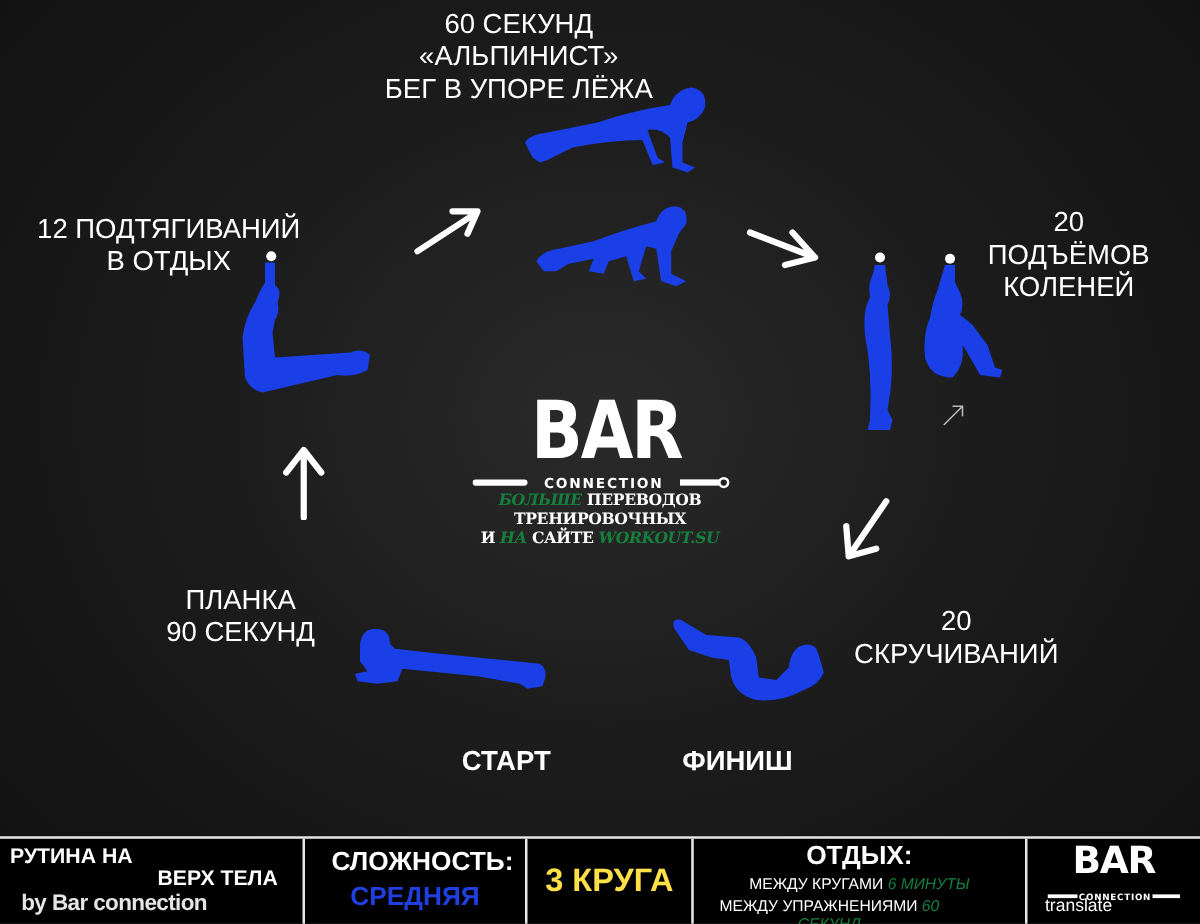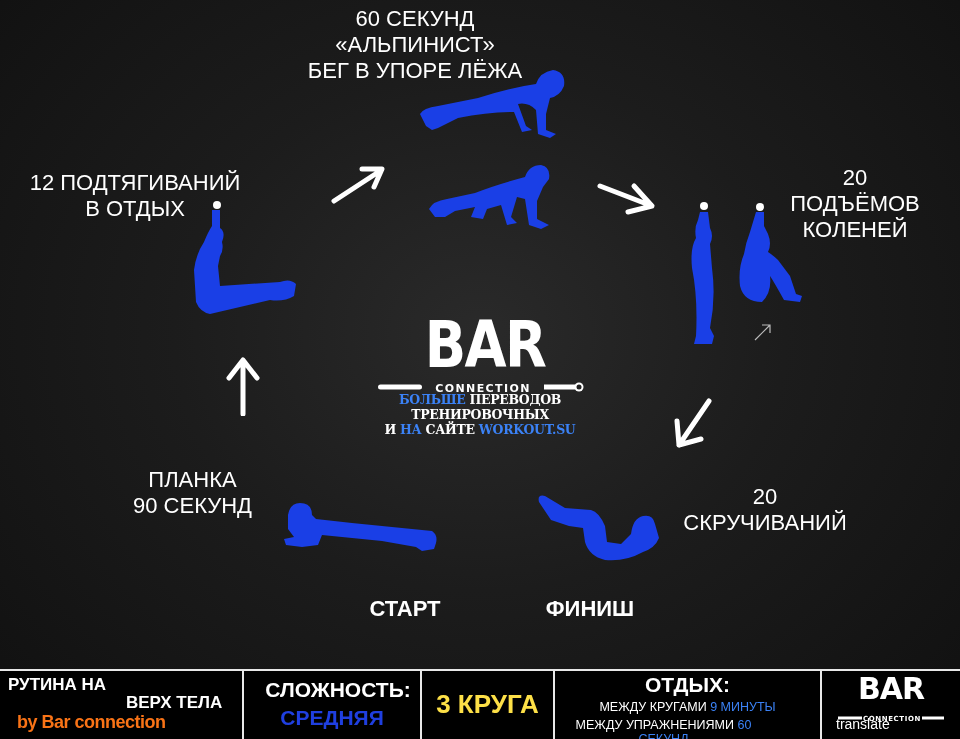--- a/index.html
+++ b/index.html
@@ -26,21 +26,21 @@
     color: #fff; line-height: 70px;
   }
   .logo-line {
     position: absolute; left: 378px; top: 379px; width: 210px; height: 12px;
   }
   .logo-text {
     position: absolute; left: 340px; top: 392px; width: 280px; text-align: center;
     font-family: "DejaVu Serif", serif; font-weight: bold; font-size: 12.5px;
     line-height: 15px; letter-spacing: -0.3px;
   }
-  .blue { color: #3b82f6; }
+  .blue { color: #15803d; font-style: italic; }
   
   .bar {
     position: absolute; left: 0; top: 669px; width: 960px; height: 70px;
     background: #000; border-top: 2px solid #e8e8e8; display: flex;
   }
   .cell { position: relative; height: 100%; border-right: 2px solid #e8e8e8; }
   .cell:last-child { border-right: none; }
 </style>
 </head>
 <body>
@@ -158,33 +158,33 @@
 </div>
 <div class="logo-text">
   <div><span class="blue">БОЛЬШЕ</span><span> ПЕРЕВОДОВ ТРЕНИРОВОЧНЫХ</span></div>
   <div><span>И </span><span class="blue">НА</span><span> САЙТЕ </span><span class="blue">WORKOUT.SU</span></div>
 </div>
 
 <div class="bar">
   <div class="cell" style="width:242px;">
     <div class="abs bold" style="left:8px; top:4px; font-size:17px;">РУТИНА НА</div>
     <div class="abs bold" style="left:126px; top:22px; font-size:17px;">ВЕРХ ТЕЛА</div>
-    <div class="abs bold" style="left:17px; top:41px; font-size:18px; color:#f97316; letter-spacing:-0.5px;">by Bar connection</div>
+    <div class="abs bold" style="left:17px; top:41px; font-size:18px; color:#e5e5e5; letter-spacing:-0.5px;">by Bar connection</div>
   </div>
   <div class="cell" style="width:176px;">
     <div class="abs bold" style="left:0; width:188px; text-align:center; top:7px; font-size:21px;">СЛОЖНОСТЬ:</div>
     <div class="abs bold" style="left:0; width:176px; text-align:center; top:35px; font-size:21px; color:#1f3fe0;">СРЕДНЯЯ</div>
   </div>
   <div class="cell" style="width:131px;">
     <div class="abs bold" style="left:0; width:131px; text-align:center; top:18px; font-size:26px; color:#fde047;">3 КРУГА</div>
   </div>
   <div class="cell" style="width:265px;">
     <div class="abs bold" style="left:0; width:265px; text-align:center; top:2px; font-size:21px;">ОТДЫХ:</div>
     <div class="abs" style="left:0; width:265px; text-align:center; top:29px; font-size:12.5px;">
-      <span>МЕЖДУ КРУГАМИ </span><span class="blue">9 МИНУТЫ</span>
+      <span>МЕЖДУ КРУГАМИ </span><span class="blue">6 МИНУТЫ</span>
     </div>
     <div class="abs" style="left:0; width:217px; text-align:center; top:47px; font-size:12.5px;">
       <span>МЕЖДУ УПРАЖНЕНИЯМИ </span><span class="blue">60 СЕКУНД</span>
     </div>
   </div>
   <div class="cell" style="flex:1;">
     <div class="abs bold" style="left:24px; top:0px; width:90px; text-align:center; font-family:'DejaVu Sans', sans-serif; font-size:30px; letter-spacing:-1px;">BAR</div>
     <div class="abs" style="left:16px; top:37px;">
       <svg width="110" height="8" viewBox="0 0 110 8">
         <rect x="0" y="2.5" width="24" height="3" fill="#fff"></rect>

